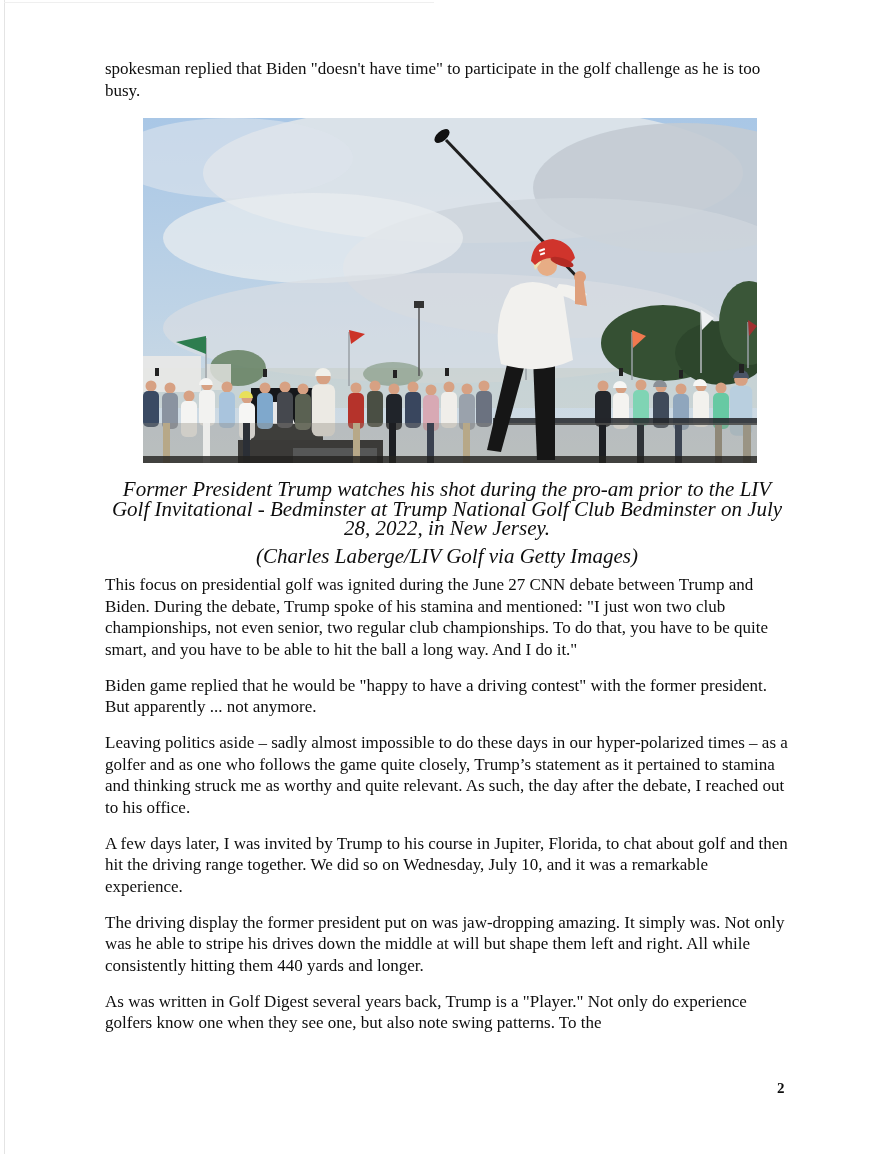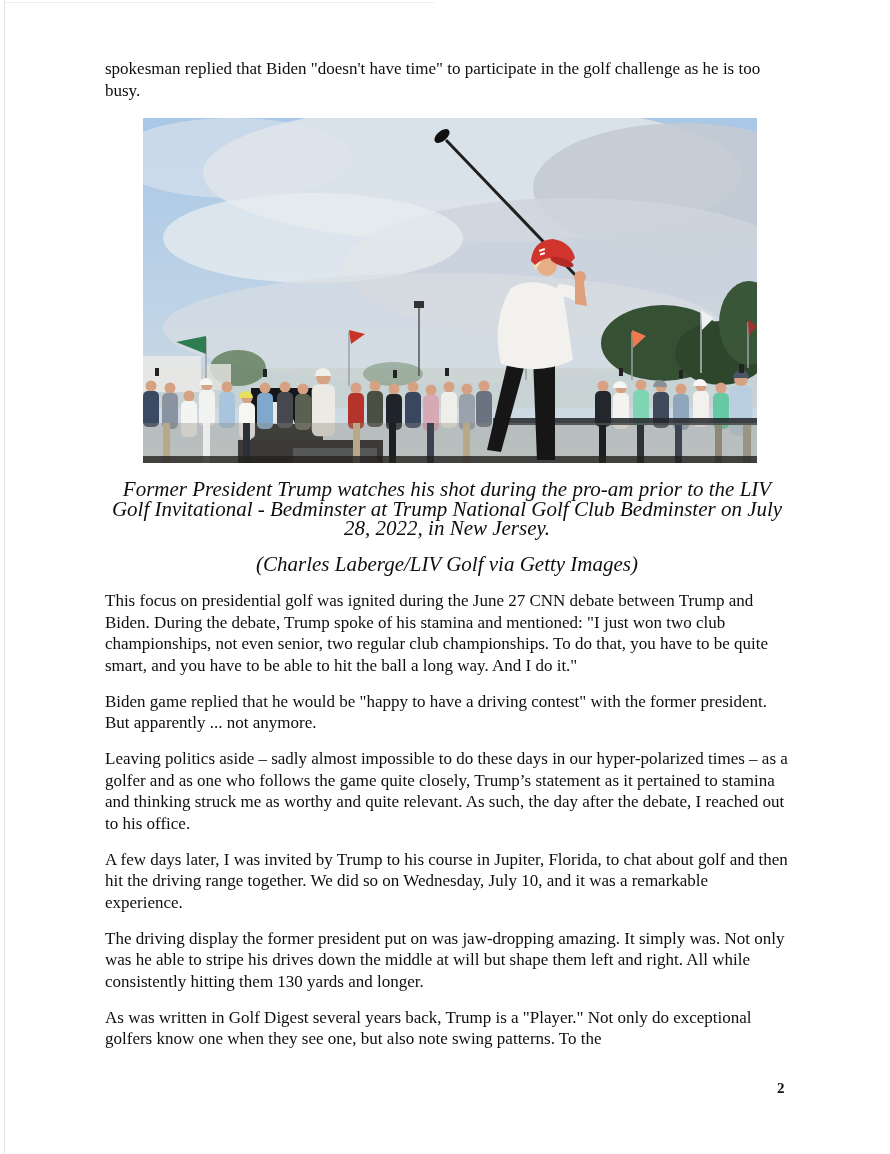--- a/index.html
+++ b/index.html
@@ -17,21 +17,21 @@
   p.body{font-size:17px;line-height:21.5px;margin:0 0 14.5px 0;text-align:left;}
   p.intro{margin:58px 0 0 0;}
   figure.photo-figure{margin:17px 0 0 38px;width:614px;padding:0;}
   svg.photo{display:block;width:614px;height:345px;}
   figcaption{
     width:684px;margin:17px 0 0 -38px;
     text-align:center;font-style:italic;
     font-size:21px;line-height:19.5px;
   }
   .caption-text{margin:0;}
-  .caption-credit{margin:16px;}
+  .caption-credit{margin:8px;}
   .paras{}
   .page-number{
     position:absolute;top:1080px;left:777px;
     font-size:15px;font-weight:bold;
   }
 </style>
 </head>
 <body>
 
 <div class="sheet">
@@ -190,19 +190,19 @@
         <div class="caption-text">Former President Trump watches his shot during the pro-am prior to the LIV Golf Invitational - Bedminster at Trump National Golf Club Bedminster on July 28, 2022, in New Jersey.</div>
         <div class="caption-credit">(Charles Laberge/LIV Golf via Getty Images)</div>
       </figcaption>
     </figure>
 
     <div class="paras">
       <p class="body">This focus on presidential golf was ignited during the June 27 CNN debate between Trump and Biden. During the debate, Trump spoke of his stamina and mentioned: "I just won two club championships, not even senior, two regular club championships. To do that, you have to be quite smart, and you have to be able to hit the ball a long way. And I do it."</p>
       <p class="body">Biden game replied that he would be "happy to have a driving contest" with the former president. But apparently ... not anymore.</p>
       <p class="body">Leaving politics aside – sadly almost impossible to do these days in our hyper-polarized times – as a golfer and as one who follows the game quite closely, Trump’s statement as it pertained to stamina and thinking struck me as worthy and quite relevant. As such, the day after the debate, I reached out to his office.</p>
       <p class="body">A few days later, I was invited by Trump to his course in Jupiter, Florida, to chat about golf and then hit the driving range together. We did so on Wednesday, July 10, and it was a remarkable experience.</p>
-      <p class="body">The driving display the former president put on was jaw-dropping amazing. It simply was. Not only was he able to stripe his drives down the middle at will but shape them left and right. All while consistently hitting them 130 yards and longer.</p>
-      <p class="body">As was written in Golf Digest several years back, Trump is a "Player." Not only do exceptional golfers know one when they see one, but also note swing patterns. To the</p>
+      <p class="body">The driving display the former president put on was jaw-dropping amazing. It simply was. Not only was he able to stripe his drives down the middle at will but shape them left and right. All while consistently hitting them 440 yards and longer.</p>
+      <p class="body">As was written in Golf Digest several years back, Trump is a "Player." Not only do experience golfers know one when they see one, but also note swing patterns. To the</p>
     </div>
   </div>
 
   <div class="page-number">2</div>
 </div>
 
 </body></html>

